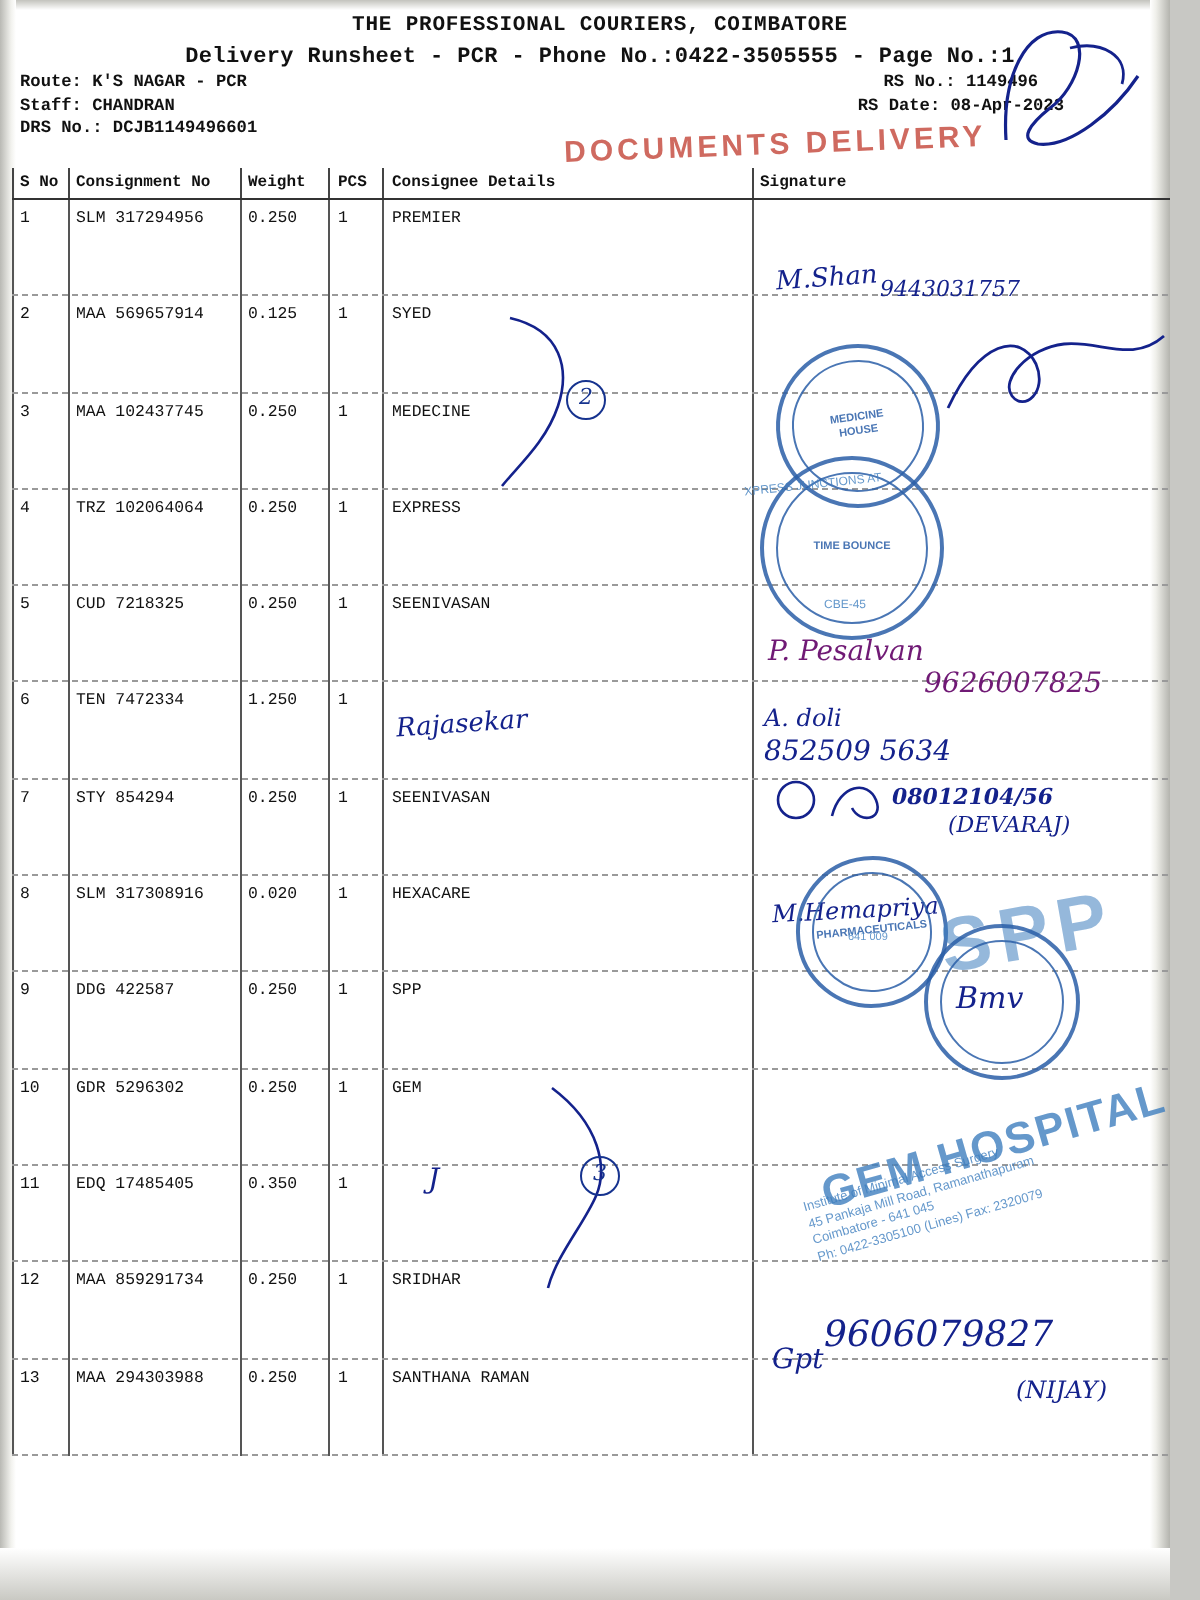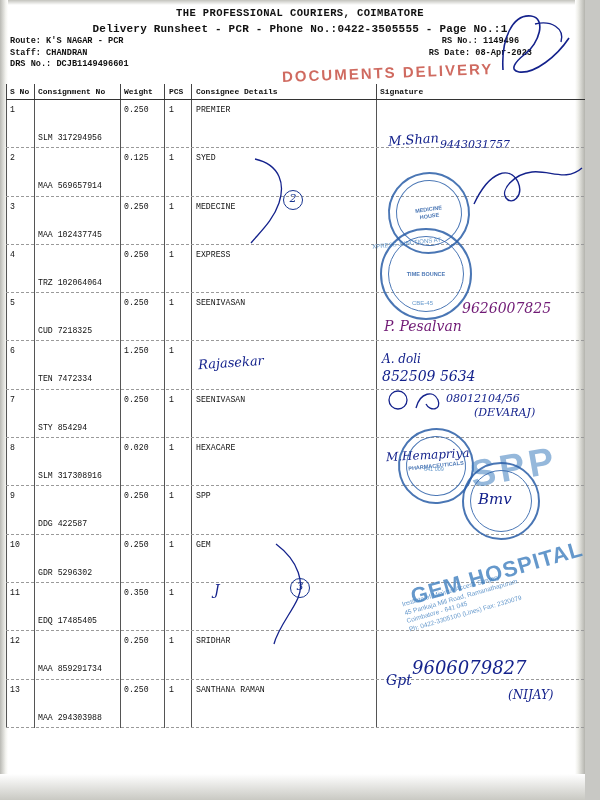--- a/index.html
+++ b/index.html
@@ -113,21 +113,21 @@
   }
   .row .cell {
     position: absolute;
     top: 5px;
     font-size: 8.2px;
     color: #111;
     white-space: nowrap;
     font-family: "Liberation Mono", monospace;
   }
   .c-no     { left: 4px; }
-  .c-cons   { left: 32px; margin-top: 28px; }
+  .c-cons   { left: 32px; }
   .c-wt     { left: 118px; }
   .c-pcs    { left: 163px; }
   .c-name   { left: 190px; }
 
   
   .grid-v {
     position: absolute;
     top: 0;
     width: 0;
     border-left: 1px solid #555;
@@ -375,31 +375,31 @@
     </div>
 
     <div class="seal" style="left:380px; top:228px; width:88px; height:88px;">
       <div class="seal-ring"></div>
       <div class="seal-inner">TIME BOUNCE</div>
     </div>
     <div class="gem-text" style="left:372px; top:238px; font-size:6px; width:110px; transform:rotate(-6deg);">XPRESS JUNCTIONS AT</div>
     <div class="gem-text" style="left:412px; top:300px; font-size:6px;">CBE-45</div>
 
     <div class="hw hw-dark" style="left:384px; top:318px; font-size:14px;">P. Pesalvan</div>
-    <div class="hw hw-dark" style="left:462px; top:300px; font-size:14px;">9626007825</div>
+    <div class="hw hw-dark" style="left:462px; top:334px; font-size:14px;">9626007825</div>
 
     <div class="hw" style="left:198px; top:355px; font-size:13px; transform:rotate(-4deg);">Rajasekar</div>
     <div class="hw" style="left:382px; top:352px; font-size:12px;">A. doli</div>
     <div class="hw" style="left:382px; top:368px; font-size:14px;">852509 5634</div>
 
     <svg style="position:absolute;left:386px;top:388px;" width="70" height="26">
       <circle cx="12" cy="12" r="9" fill="none" stroke="#14228c" stroke-width="1.3"></circle>
       <path d="M30,20 C34,4 48,2 52,12 C56,22 44,24 40,16" fill="none" stroke="#14228c" stroke-width="1.3"></path>
     </svg>
-    <div class="hw" style="left:446px; top:392px; font-size:11px;">08012104/56</div>
+    <div class="hw" style="left:446px; top:392px; font-size:11px;font-weight:bold;">08012104/56</div>
     <div class="hw" style="left:474px; top:406px; font-size:11px;">(DEVARAJ)</div>
 
     <div class="hw" style="left:386px; top:448px; font-size:12px; transform:rotate(-3deg);">M.Hemapriya</div>
 
     <div class="seal" style="left:398px; top:428px; width:72px; height:72px; transform:rotate(-6deg);">
       <div class="seal-ring"></div>
       <div class="seal-inner">PHARMACEUTICALS</div>
     </div>
     <div class="gem-text" style="left:424px; top:466px; font-size:5.5px;">641 009</div>
 

